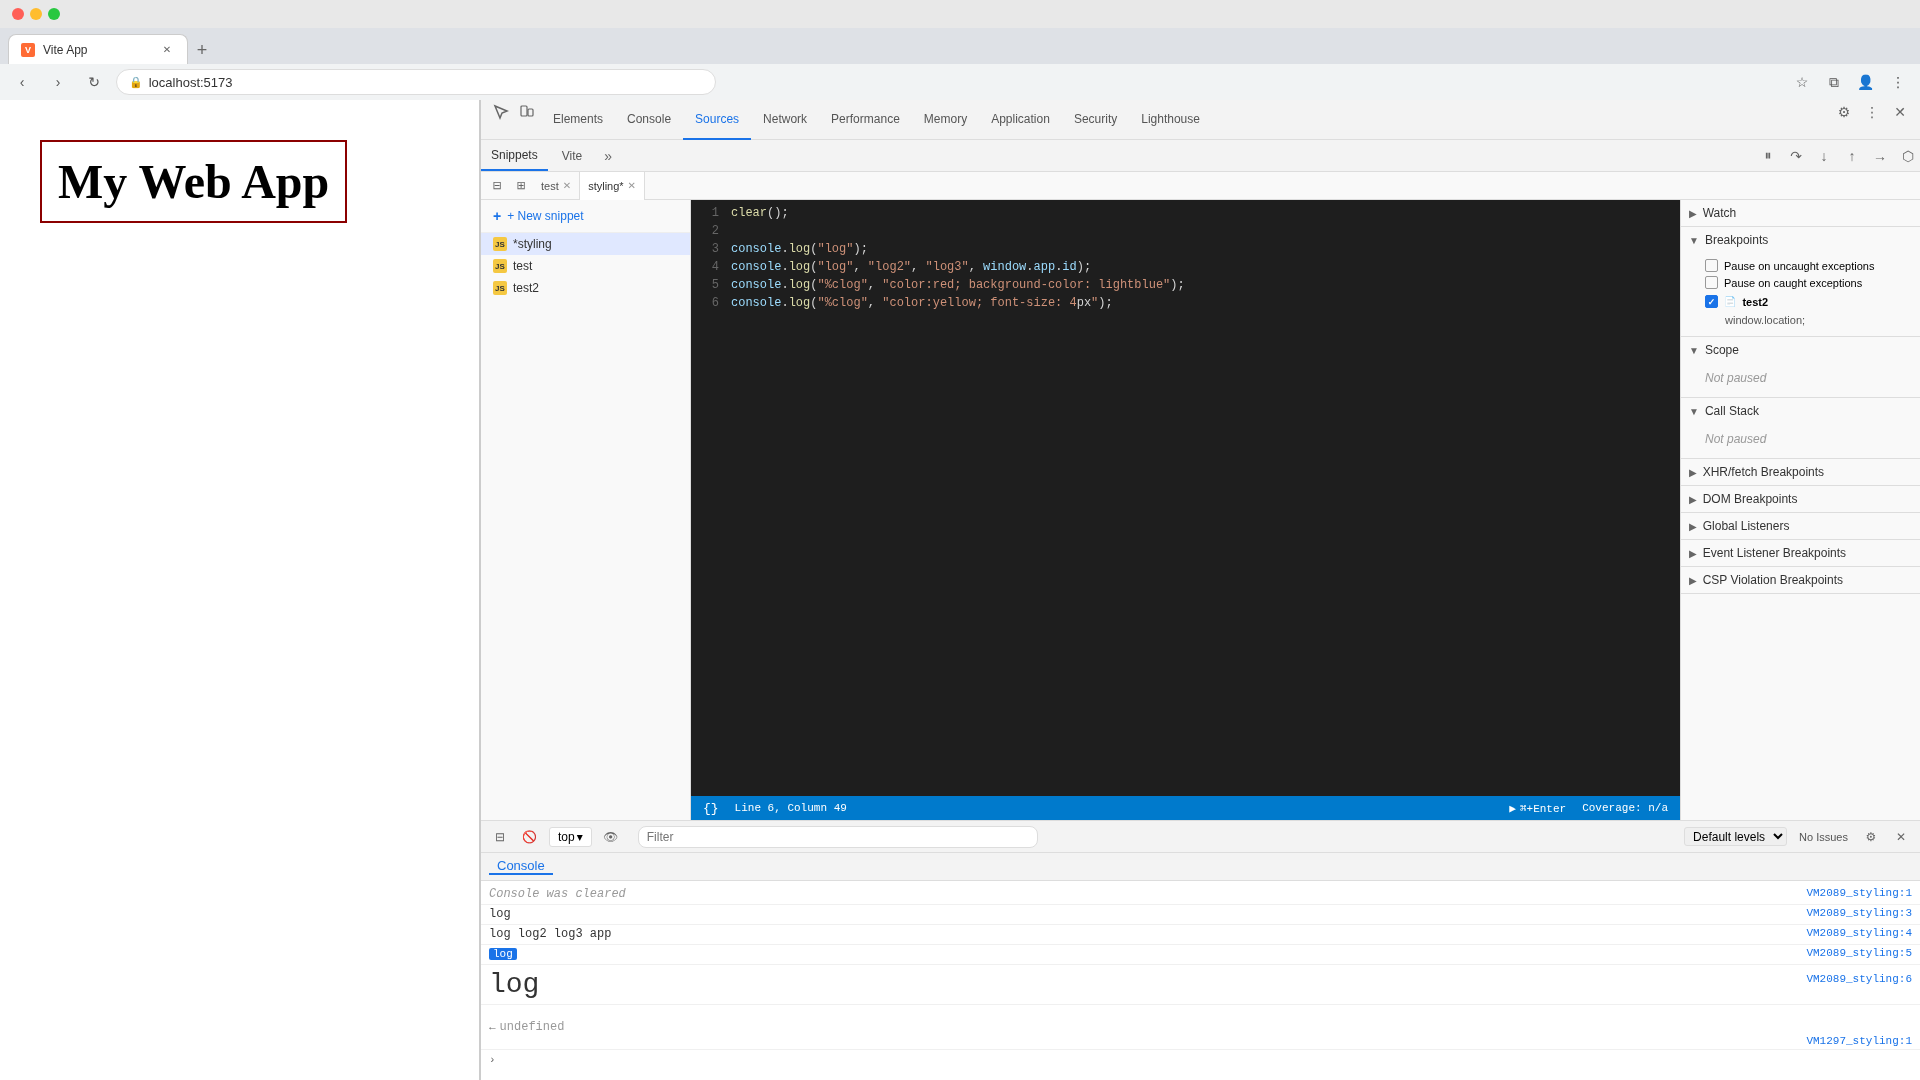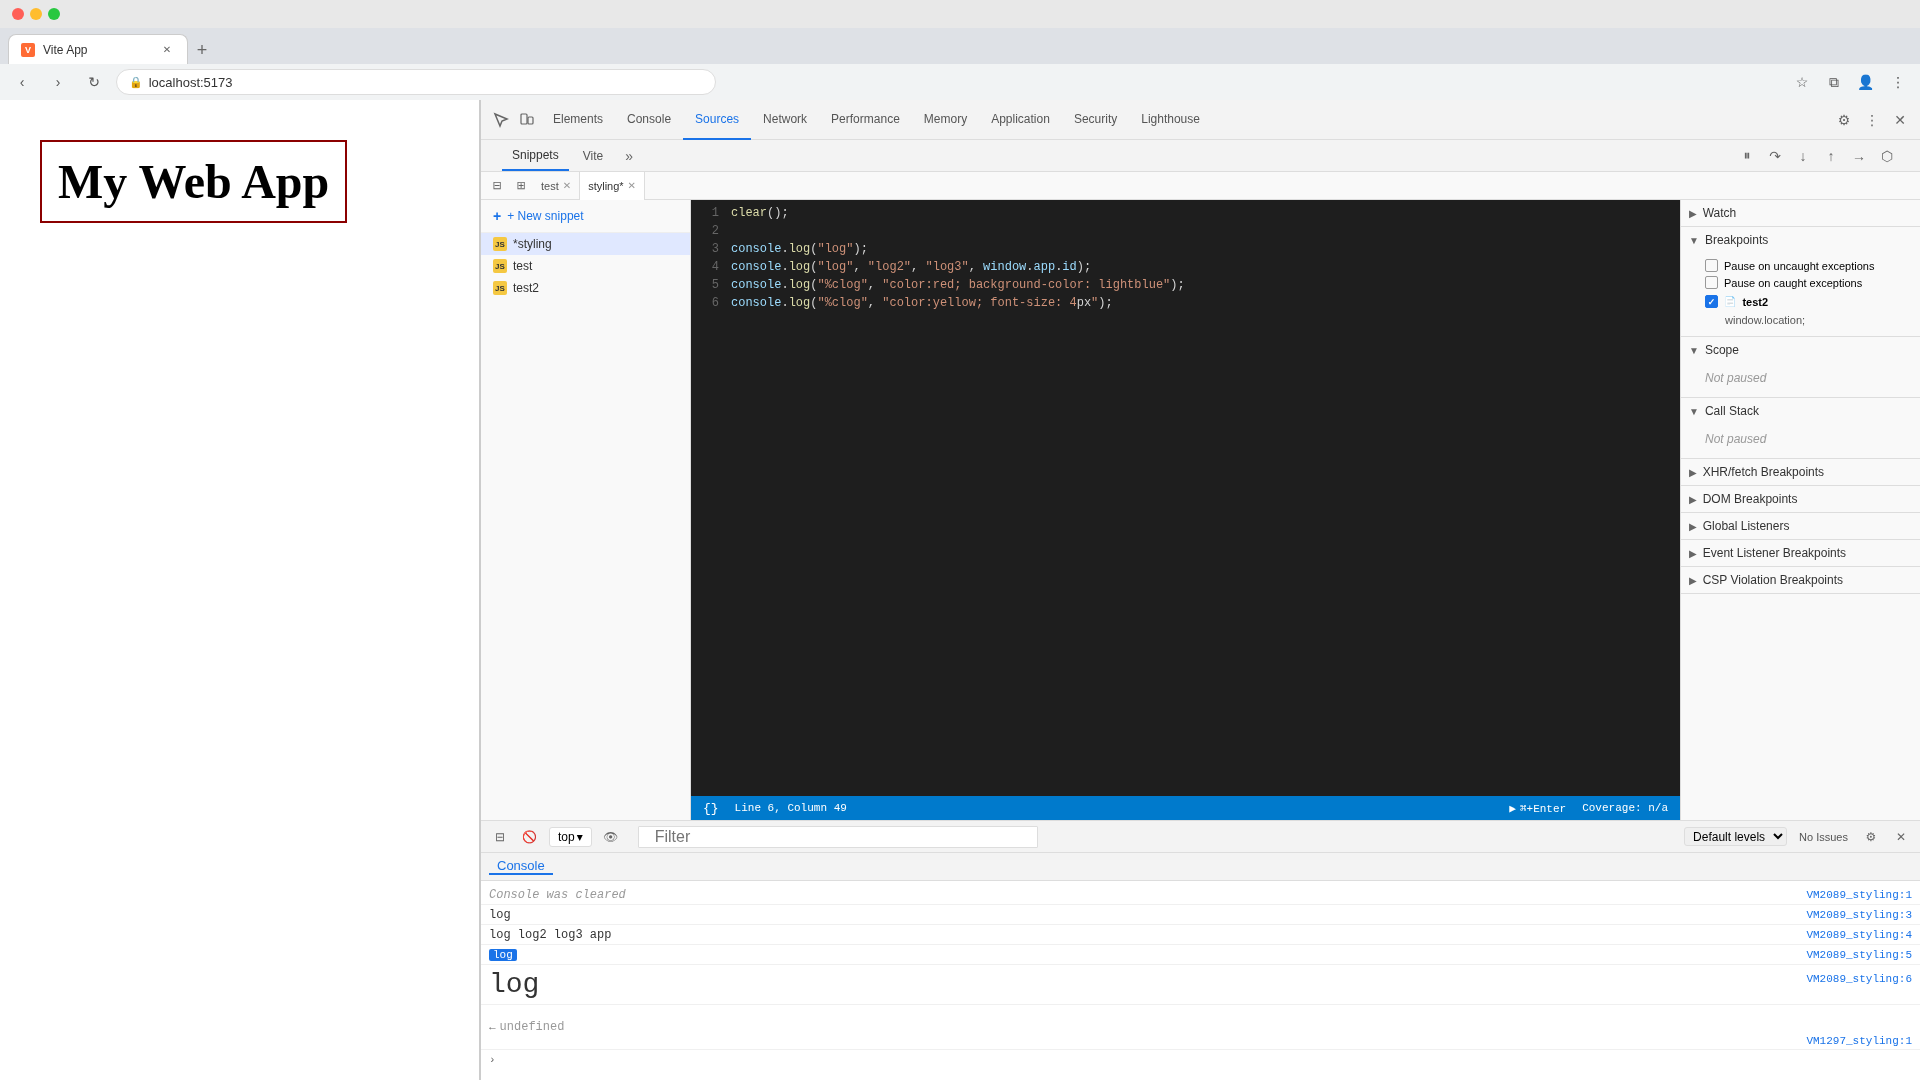--- a/index.html
+++ b/index.html
@@ -27,30 +27,30 @@
     
     .main-area { display: flex; height: calc(1080px - 100px); }
 
     
     .webpage { flex: 0 0 480px; background: white; border-right: 1px solid #ccc; padding: 0; overflow: hidden; }
     .app-header { margin: 20px; border: 2px solid #8b0000; padding: 12px 16px; display: inline-block; }
     .app-title { font-size: 48px; font-weight: bold; color: black; font-family: serif; text-align: center; }
 
     
     .devtools { flex: 1; background: #fff; display: flex; flex-direction: column; border-left: 1px solid #ccc; }
-    .devtools-toolbar { height: 40px; background: #f3f3f3; border-bottom: 1px solid #ddd; display: flex; align-items: center; padding: 0 8px; gap: 2px; }
+    .devtools-toolbar { height: 40px; background: #f3f3f3; border-bottom: 1px solid #ddd; display: flex; padding: 0 8px; gap: 2px; }
     .devtools-panel-tabs { display: flex; align-items: center; gap: 0; flex: 1; }
     .panel-tab { padding: 0 12px; height: 40px; display: flex; align-items: center; font-size: 12px; color: #555; cursor: pointer; border-bottom: 2px solid transparent; white-space: nowrap; }
     .panel-tab.active { color: #1a73e8; border-bottom: 2px solid #1a73e8; }
     .devtools-icons { display: flex; gap: 4px; margin-left: auto; }
     .devtools-icon { width: 24px; height: 24px; display: flex; align-items: center; justify-content: center; font-size: 14px; color: #666; cursor: pointer; border-radius: 4px; }
 
     
     .sources-panel { flex: 1; display: flex; flex-direction: column; overflow: hidden; }
-    .sources-sub-toolbar { height: 32px; background: #f3f3f3; border-bottom: 1px solid #ddd; display: flex; align-items: center; padding: 0 21px; gap: 4px; }
+    .sources-sub-toolbar { height: 32px; background: #f3f3f3; border-bottom: 1px solid #ddd; display: flex; align-items: center; padding: 0 0; gap: 4px; }
     .sub-tab { padding: 0 10px; height: 30px; display: flex; align-items: center; font-size: 12px; color: #555; cursor: pointer; }
     .sub-tab.active { color: #333; border-bottom: 2px solid #1a73e8; }
     .sources-tabs-row { height: 28px; background: #f9f9f9; border-bottom: 1px solid #ddd; display: flex; align-items: center; padding: 0 4px; gap: 0; }
     .file-tab { padding: 0 8px; height: 28px; display: flex; align-items: center; gap: 4px; font-size: 11px; color: #555; cursor: pointer; border-right: 1px solid #ddd; white-space: nowrap; }
     .file-tab.active { background: white; color: #333; }
     .file-tab-close { font-size: 10px; color: #999; }
 
     
     .sources-content { flex: 1; display: flex; overflow: hidden; }
     .file-tree { width: 210px; border-right: 1px solid #ddd; background: #f9f9f9; overflow-y: auto; }
@@ -79,24 +79,24 @@
     .fn { color: #dcdcaa; margin-top: 12px; }
     .str { color: #ce9178; }
     .op { color: #d4d4d4; }
     .prop { color: #9cdcfe; }
 
     
     .console-panel { height: 260px; border-top: 1px solid #ddd; display: flex; flex-direction: column; background: white; }
     .console-toolbar { height: 32px; background: #f3f3f3; border-bottom: 1px solid #ddd; display: flex; align-items: center; padding: 0 8px; gap: 8px; }
     .console-title { font-size: 13px; font-weight: 500; color: #333; padding: 0 8px; }
     .console-filter { flex: 1; margin-left: 8px; }
-    .console-filter input { width: 400px; height: 22px; border: 1px solid #ddd; border-radius: 1px; padding: 0 16px; font-size: 16px; }
+    .console-filter input { width: 400px; height: 22px; border: 1px solid #ddd; border-radius: 8px; padding: 0 8px; font-size: 12px; }
     .console-levels-select { height: 19px; border: 1px solid #ddd; border-radius: 3px; font-size: 12px; padding: 0 4px; }
     .console-content { flex: 1; overflow-y: auto; padding: 4px 0; font-size: 12px; font-family: 'Courier New', monospace; }
-    .console-row { display: flex; align-items: center; padding: 2px 8px; border-bottom: 1px solid #f0f0f0; min-height: 20px; color: #333; }
+    .console-row { display: flex; align-items: flex-start; padding: 2px 8px; border-bottom: 1px solid #f0f0f0; min-height: 20px; color: #333; }
     .console-row-text { flex: 1; }
     .console-row-source { color: #1a73e8; font-size: 11px; margin-left: auto; cursor: pointer; white-space: nowrap; }
     .console-cleared { color: #999; font-style: italic; }
     .console-big-log { font-size: 28px; color: #333; padding: 4px 8px; }
     .console-log-tag { background: #1a73e8; color: white; font-size: 11px; padding: 0 4px; border-radius: 2px; }
     .console-toolbar-btn { width: 22px; height: 22px; display: flex; align-items: center; justify-content: center; font-size: 12px; color: #666; cursor: pointer; border-radius: 3px; }
     .console-close-btn { margin-left: auto; }
     .top-selector { display: flex; align-items: center; gap: 2px; padding: 2px 8px; border: 1px solid #ddd; border-radius: 3px; font-size: 12px; cursor: pointer; background: white; }
 
     

